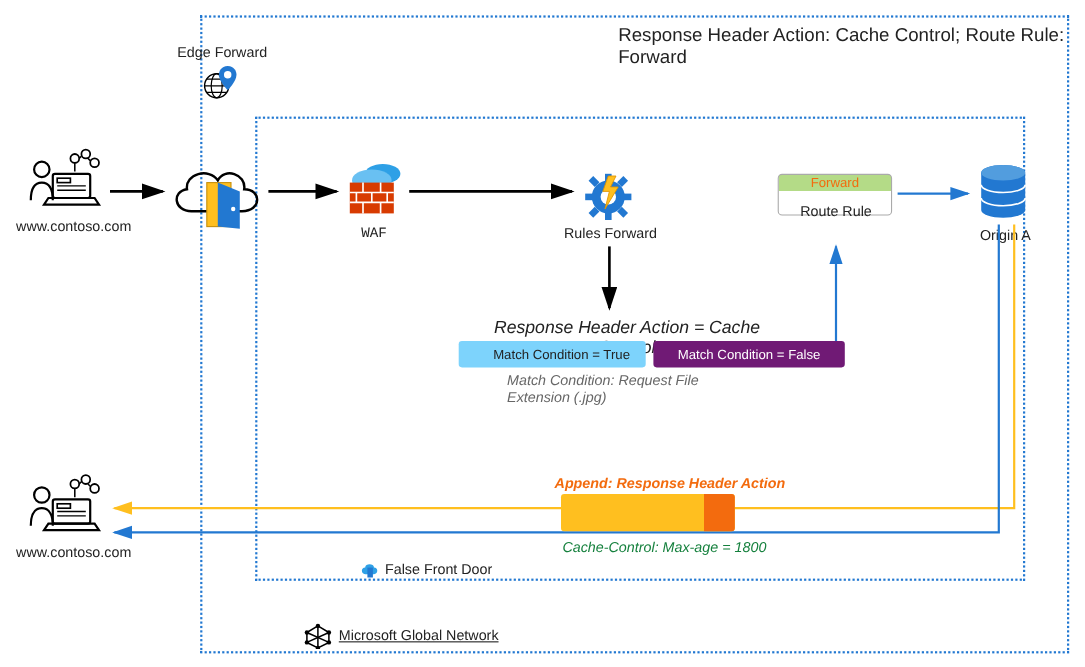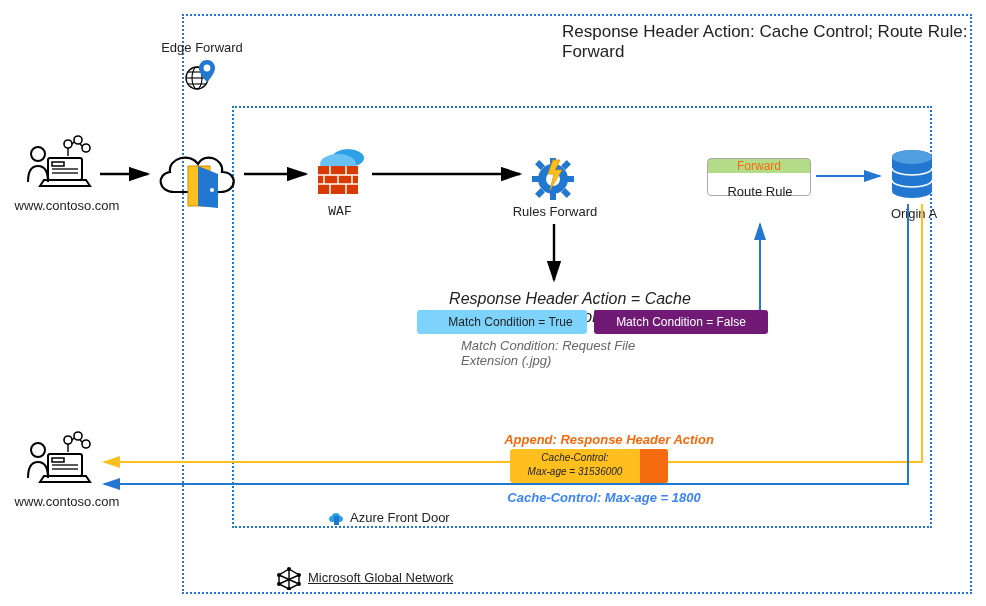--- a/index.html
+++ b/index.html
@@ -269,35 +269,31 @@
 
 <div class="label italic" style="left:440px; top:290px; width:260px; font-size:16px;">Response Header Action = Cache Control</div>
 
 <div class="cond cond-true" style="left:417px; top:310px; width:170px;">Match Condition = True</div>
 <div class="cond cond-false" style="left:594px; top:310px; width:174px;">Match Condition = False</div>
 <div class="label italic" style="left:417px; top:338px; width:190px; text-align:left; color:#666;margin-left:44px;">Match Condition: Request File Extension (.jpg)</div>
 
 <div class="label italic" style="left:504px; top:432px; width:210px; color:#f36b0e; font-weight:700; font-size:13px;">Append: Response Header Action</div>
 <div class="append-box" style="left:510px; top:449px; width:158px;">
   <div class="inner"></div>
-  <div class="txt">
-    <span>Cache-Control:</span><br>
-    <span>Max-age = 31536000</span>
-  </div>
-</div>
-
-<div class="label italic" style="left:494px; top:490px; width:220px; color:#3b82f6; font-size:13px;font-weight:bold;">Cache-Control: Max-age = 1800</div>
+</div>
+
+<div class="label italic" style="left:494px; top:490px; width:220px; color:#15803d; font-size:13px;">Cache-Control: Max-age = 1800</div>
 
 <div class="node" style="left:326px; top:508px;">
   <svg width="20" height="20">
     <path d="M6 14 C2 14 2 8 6 8 C6 4 14 4 14 8 C18 8 18 14 14 14 Z" fill="#2ea0e6"></path>
     <rect x="8" y="8" width="5" height="9" fill="#2278d1"></rect>
   </svg>
 </div>
-<div class="inner-label" style="left:350px; top:510px;">Azure Front Door</div>
+<div class="inner-label" style="left:350px; top:510px;">False Front Door</div>
 
 <div class="node" style="left:276px; top:566px;">
   <svg width="26" height="24">
     <g fill="none" stroke="#000" stroke-width="1.4">
       <polygon points="13,3 23,9 23,18 13,23 3,18 3,9"></polygon>
       <line x1="13" y1="3" x2="13" y2="23"></line>
       <line x1="3" y1="9" x2="23" y2="18"></line>
       <line x1="23" y1="9" x2="3" y2="18"></line>
     </g>
     <g fill="#000">

